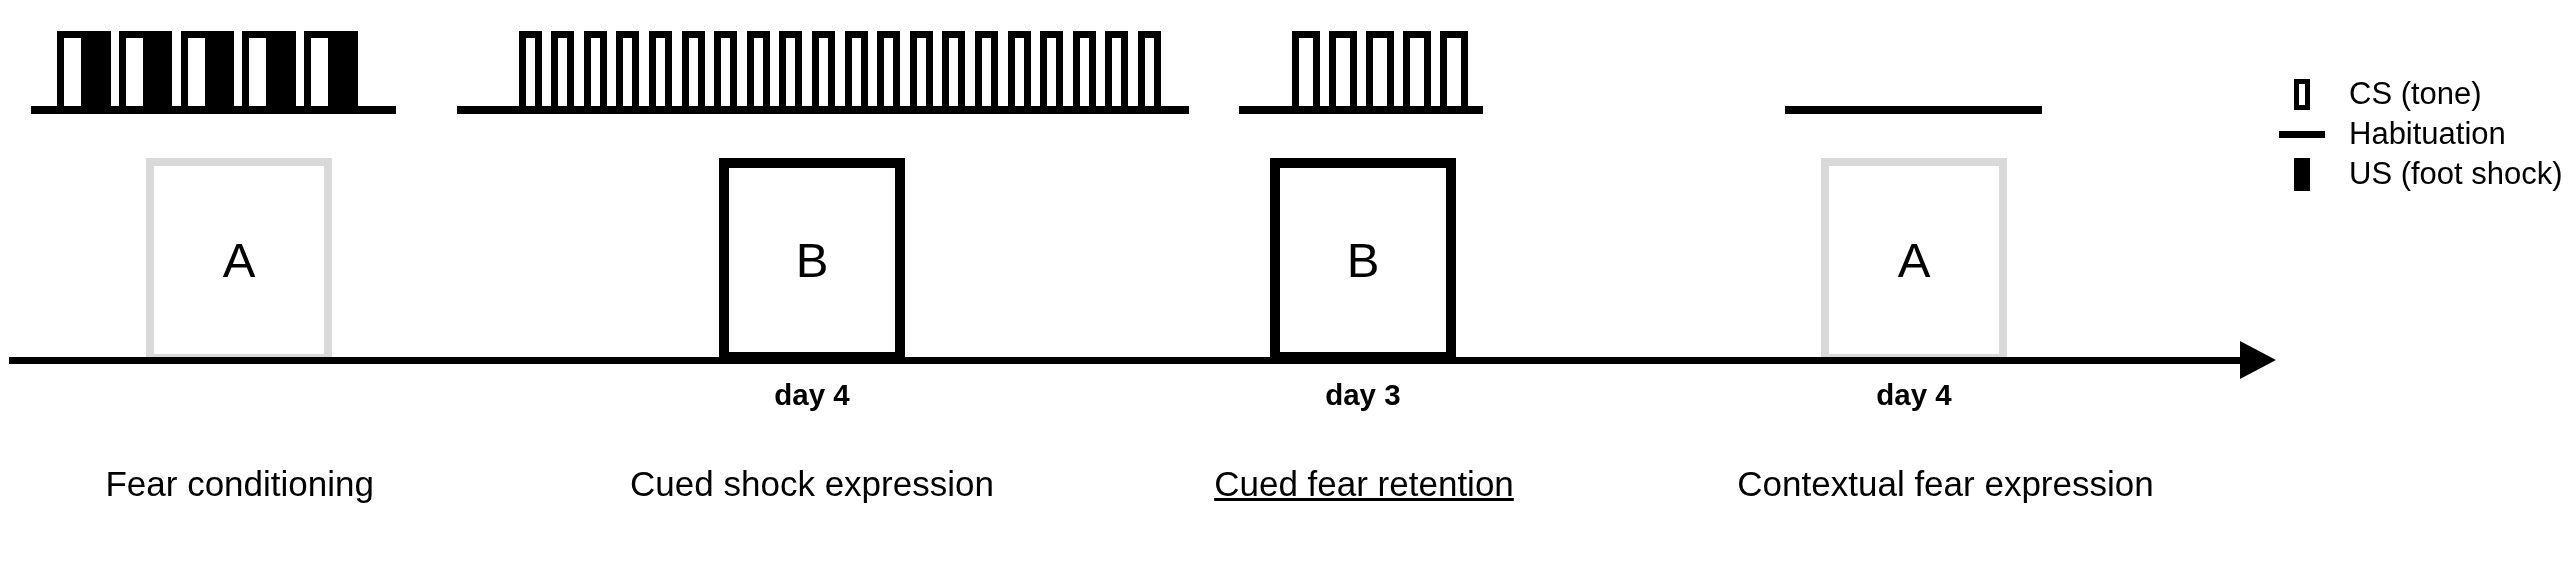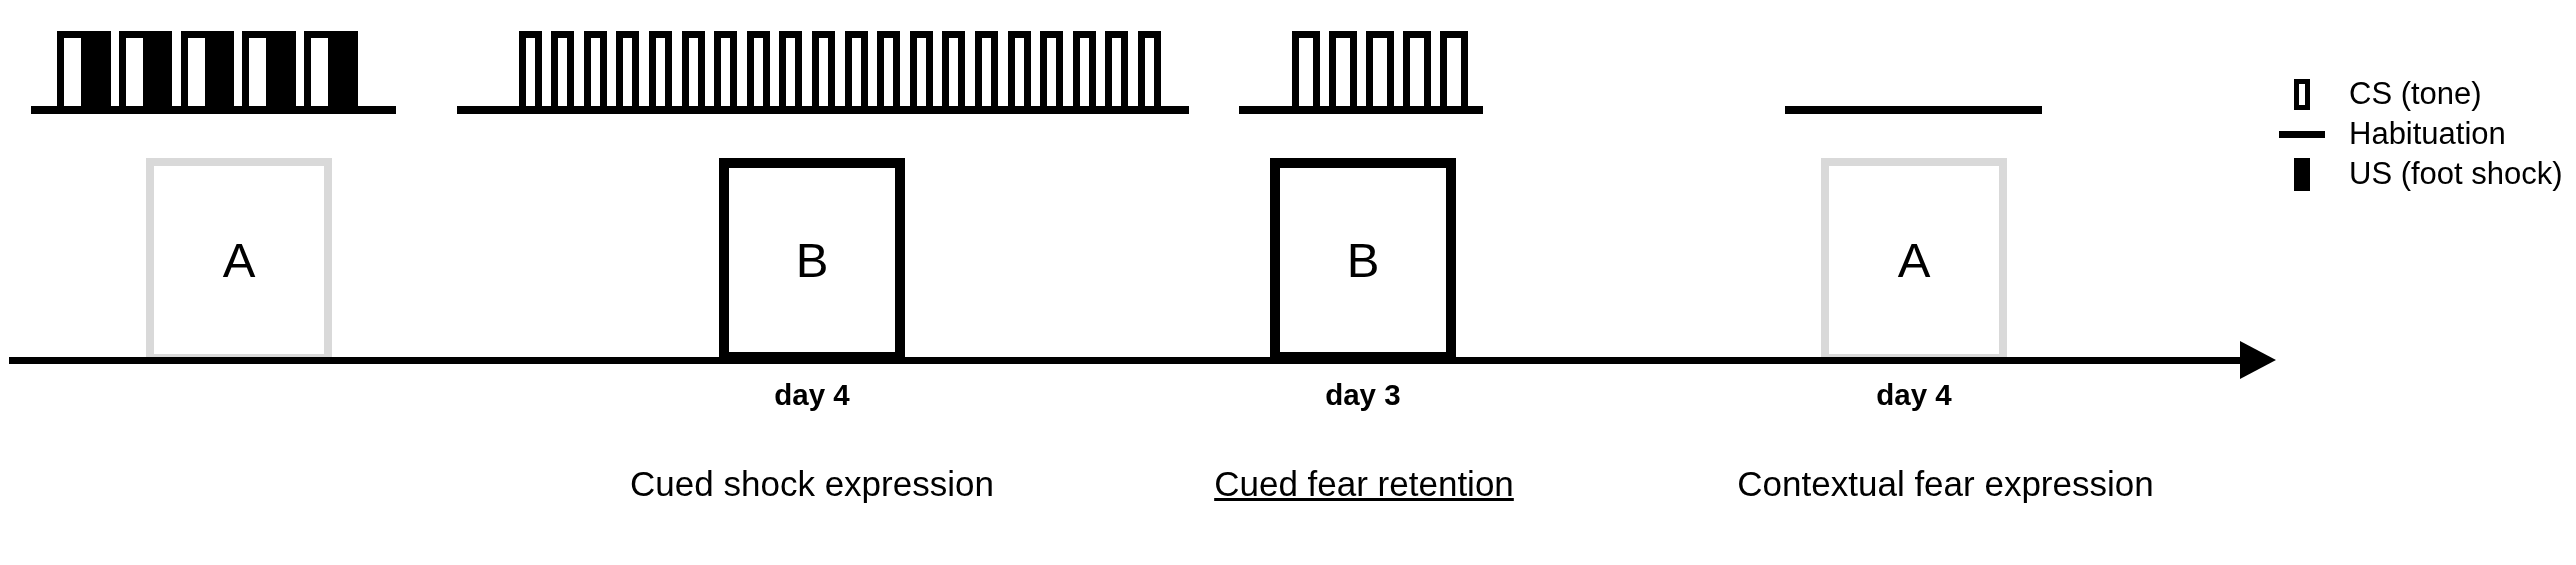--- a/index.html
+++ b/index.html
@@ -206,20 +206,21 @@
           <div class="pulse-cs" style="width:31px;"></div>
           <div class="pulse-us" style="width:22.5px;"></div>
         </div>
       </div>
     </div>
 
     <div class="context-box" style="left:146px;top:158px;width:186px;height:204px;border:8.3px solid #d9d9d9;">
       <span class="context-label">A</span>
     </div>
 
+    <div class="caption" style="left:-1.3px;width:482px;">Fear conditioning</div>
   </div>
 
   <div class="day-col" style="left:449px;width:751px;">
     <div class="train" style="left:7.7px;top:31px;width:732px;">
       <div class="train-base" style="width:732px;"></div>
       <div class="pulses" style="width:732px;">
         <div class="pulse-gap" style="width:62px;"></div>
         <div class="pulse-cs" style="width:23px;"></div>
         <div class="pulse-gap" style="width:9.6px;"></div>
         <div class="pulse-cs" style="width:23px;"></div>

